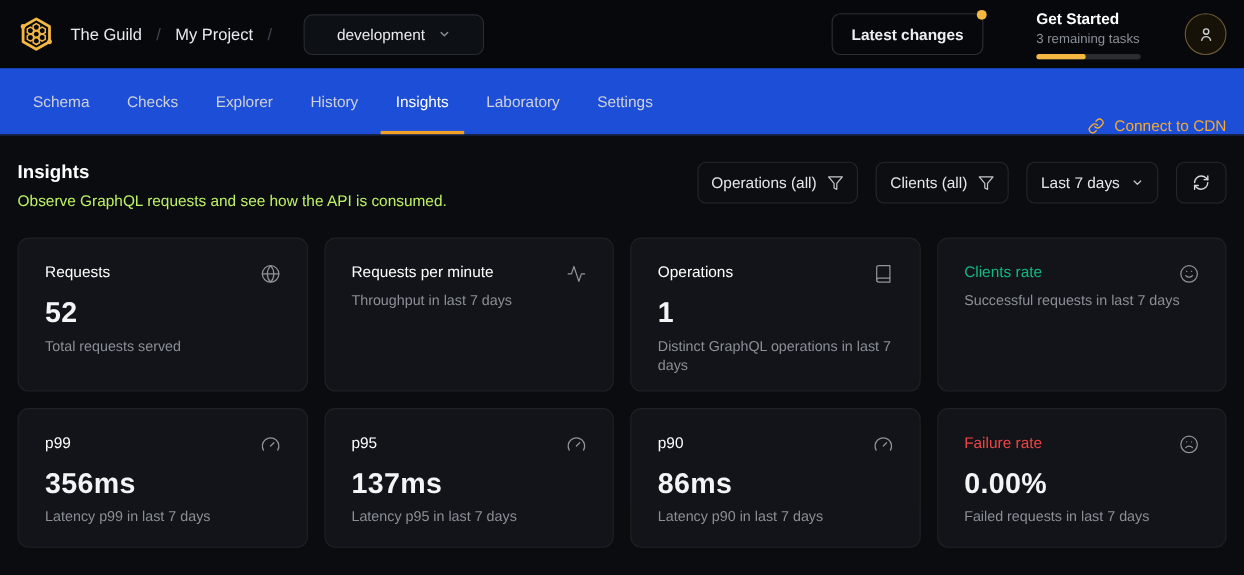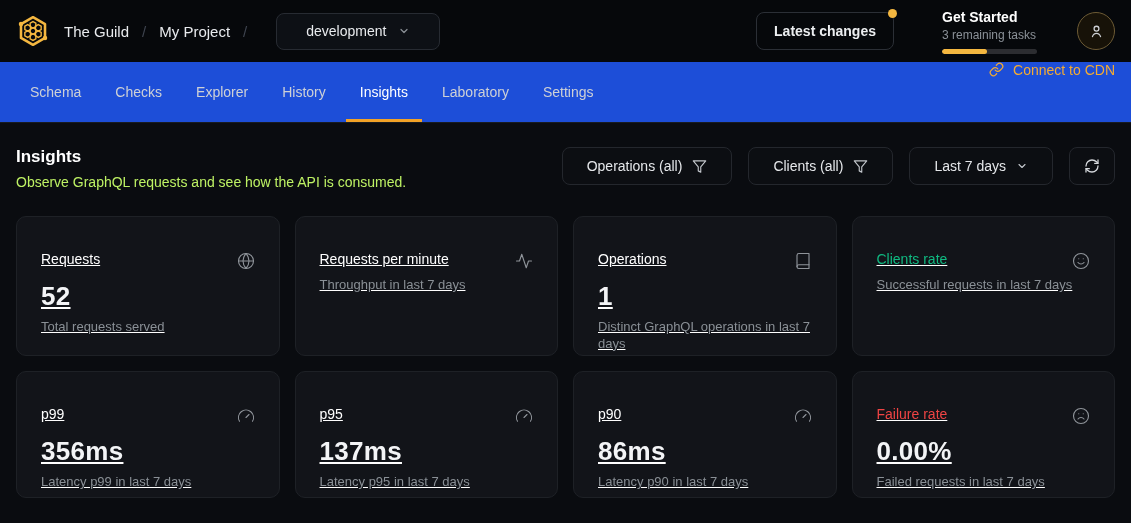--- a/index.html
+++ b/index.html
@@ -59,47 +59,47 @@
     display:flex; align-items:center; position:relative;
     padding:0 14px; margin-right:6px;
     font-size:14px; color:#ced1d6; cursor:pointer;
   }
   .tab.active { color:#ffffff; font-weight:500; }
   .tab.active::after {
     content:""; position:absolute; left:0; right:0; bottom:0; height:3px;
     background:#f2a227;
   }
   .cdn-link {
-    margin-left:auto; display:flex; align-items:flex-start; gap:9px;
+    margin-left:auto; display:flex; align-items:flex-end; gap:9px;
     color:#f4ab33; font-size:14px; cursor:pointer;
   }
 
   
   .main { padding:24px 16px 16px; }
   .page-head { display:flex; justify-content:space-between; align-items:flex-start; }
   .page-title { font-size:17px; font-weight:700; color:#fff; }
   .page-sub { margin-top:7px; font-size:14px; color:#bef264; }
   .controls { display:flex; gap:16px; }
   .ctrl-btn {
     display:flex; align-items:center; gap:10px;
-    height:38px; padding:0 24px;
+    height:38px; padding:0 12px;
     background:#0c0e12; border:1px solid #24272d; border-radius:8px;
     color:#e5e7ea; font-size:14px; cursor:pointer;
   }
   .ctrl-btn .f-icon, .ctrl-btn .chev { color:#c3c7cc; }
   .icon-btn { width:46px; justify-content:center; padding:0; }
 
   
   .cards {
     display:grid; grid-template-columns:repeat(4,1fr);
     grid-template-rows:140px 127px; gap:15px; margin-top:26px;
   }
   .card {
     background:#121419; border:1px solid #1e2126; border-radius:10px;
-    padding:34px 24px; overflow:hidden;text-decoration:underline;
+    padding:22px 24px; overflow:hidden;
   }
   .card-head { display:flex; justify-content:space-between; align-items:flex-start; }
   .card-title { font-size:14px; font-weight:500; color:#fff; }
   .card-icon { color:#8f949a; margin-top:1px; }
   .card-value { margin-top:11px; font-size:26px; font-weight:700; color:#f3f4f6; letter-spacing:.3px; }
   .card-desc { margin-top:7px; font-size:13px; color:#8a9096; line-height:1.3; }
 </style>
 </head>
 <body>
 

